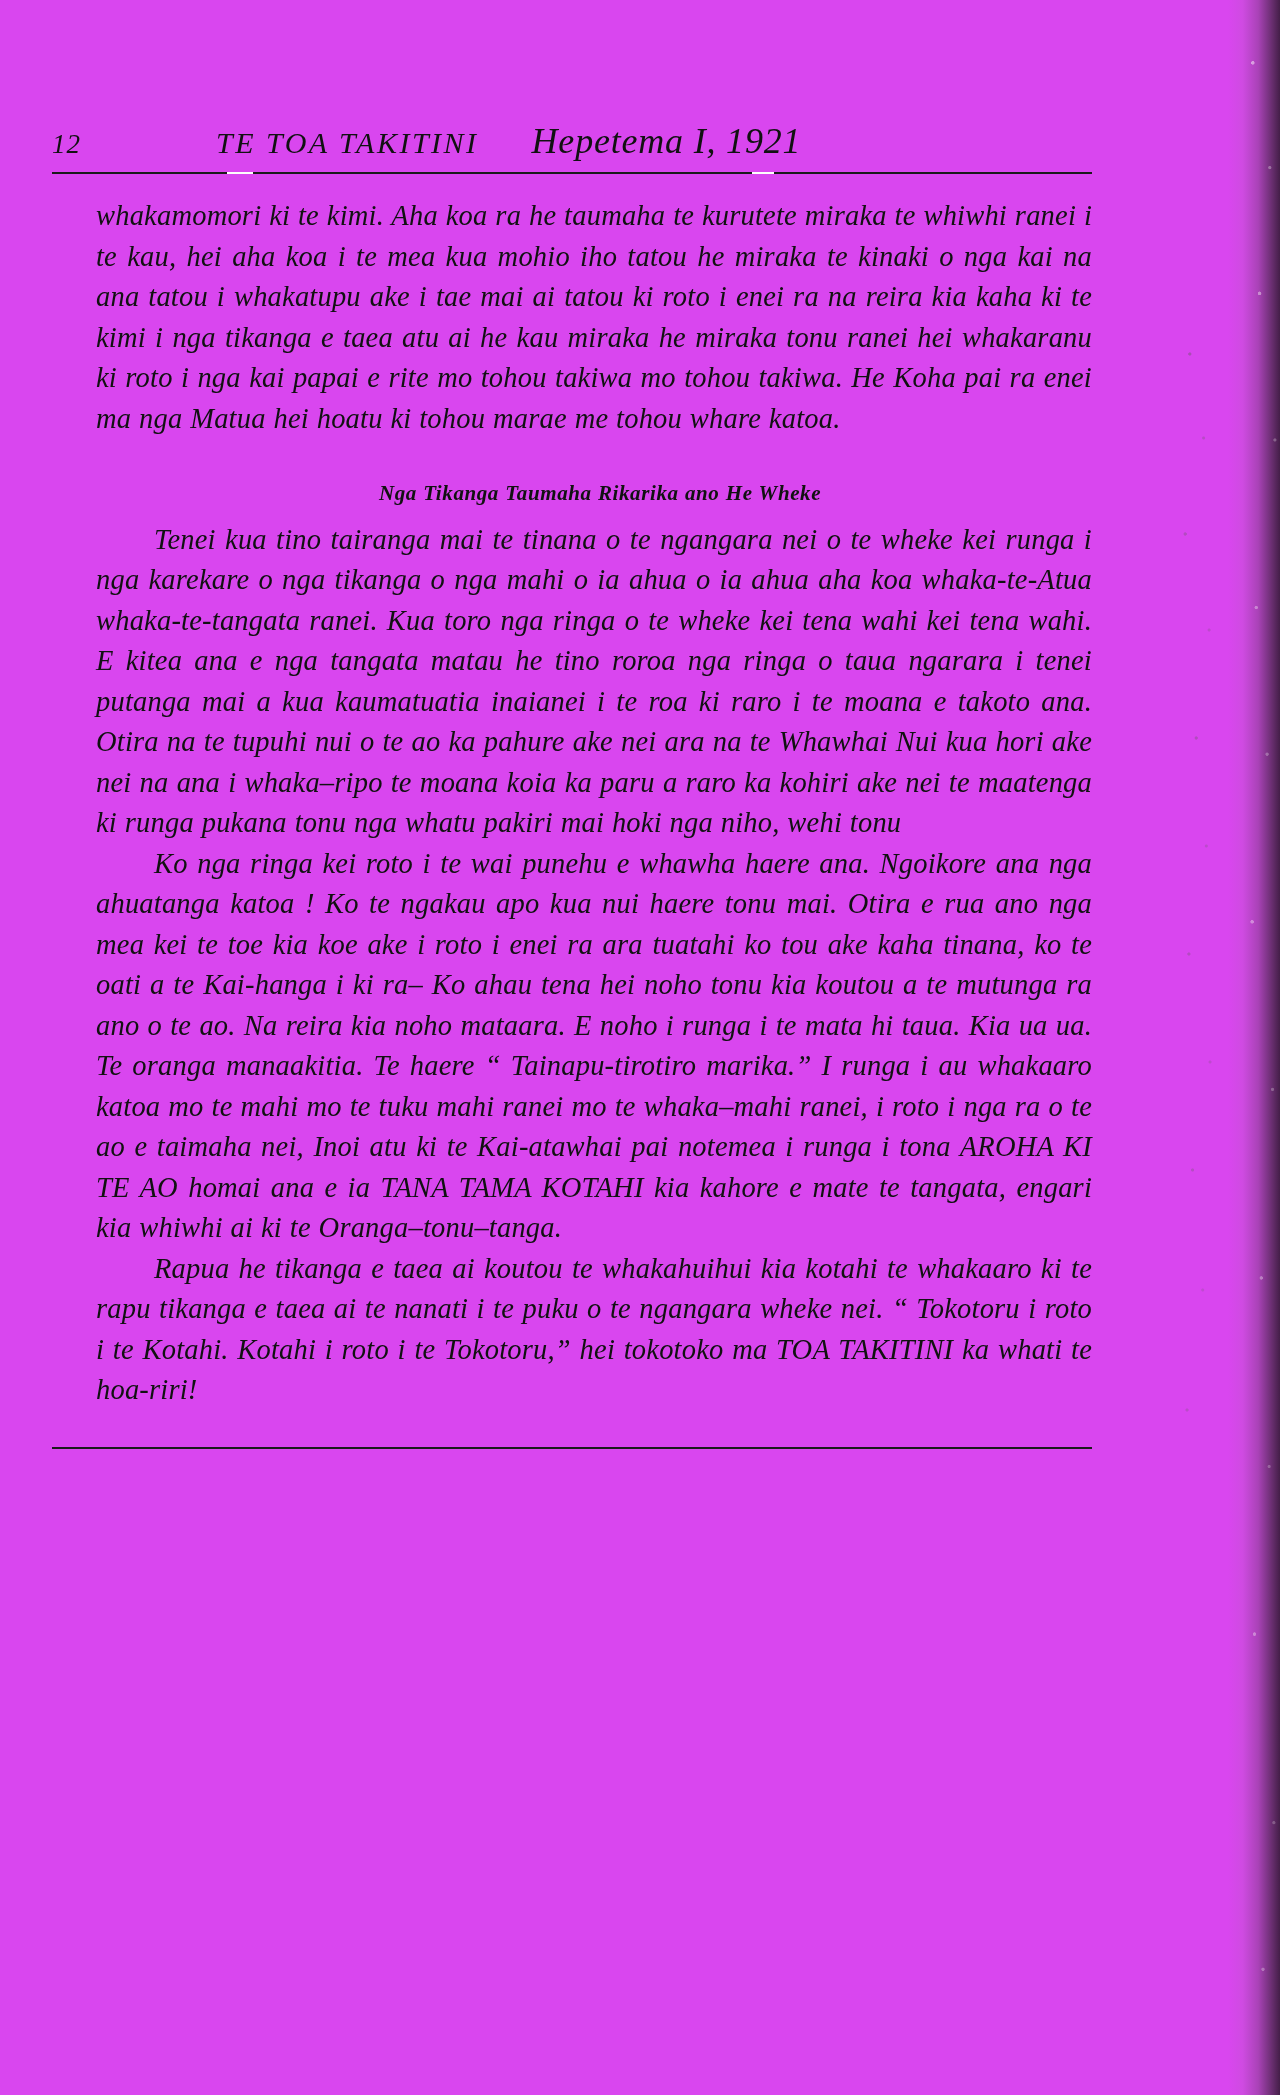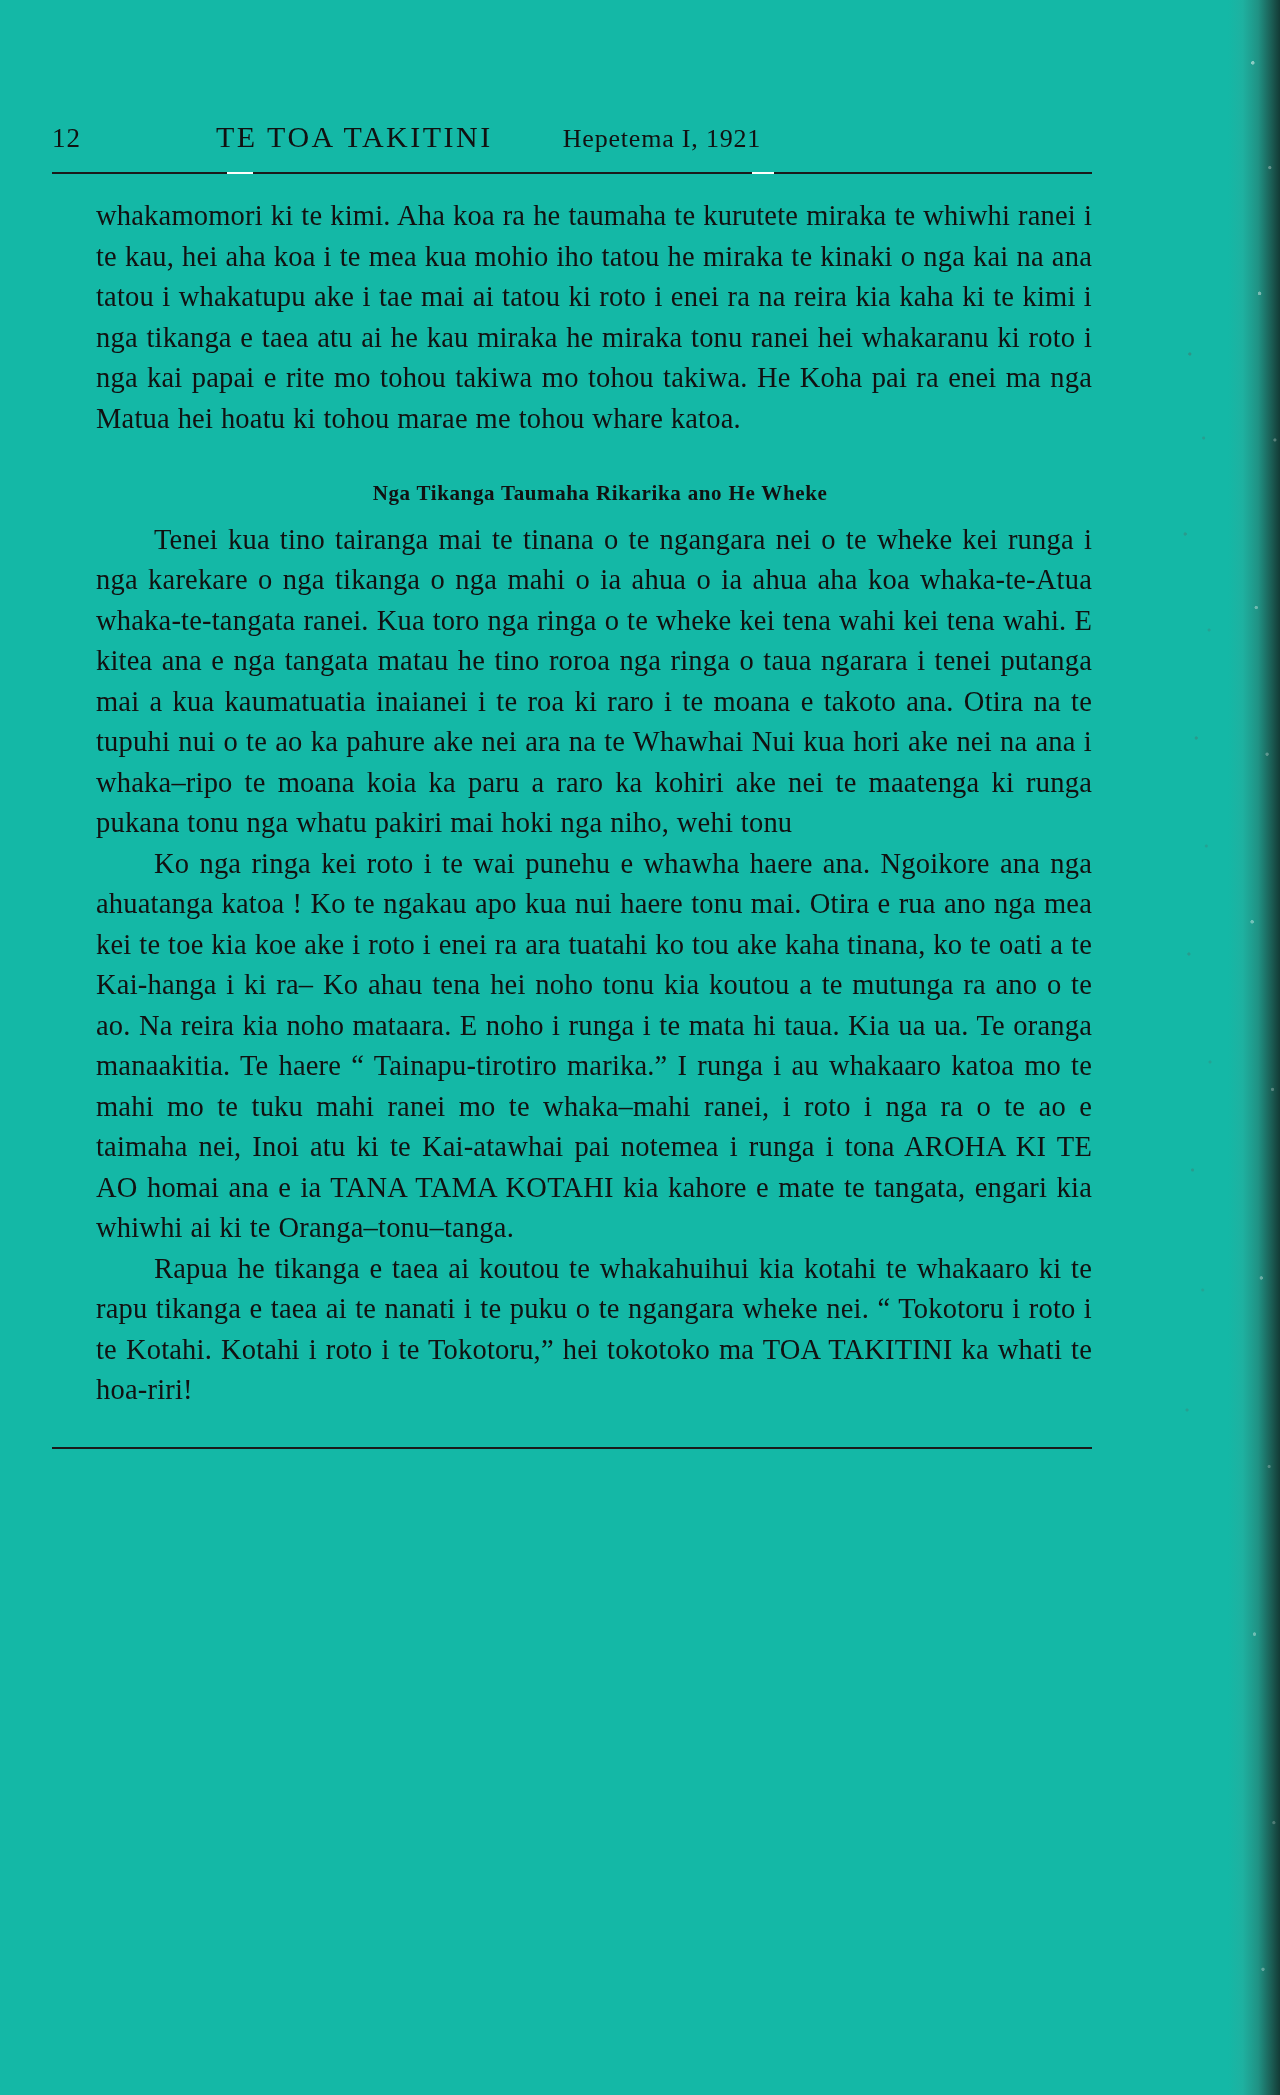--- a/index.html
+++ b/index.html
@@ -13,21 +13,22 @@
     position: relative;
     font-family: "Liberation Serif", serif;
     color: #111111;
     overflow: hidden;
   }
 
   
   .page {
     position: absolute;
     inset: 0;
-    background: #14b8a6;
+    background: #d946ef;
+    font-style: italic;
   }
 
   
   .scan-edge {
     position: absolute;
     top: 0;
     right: 0;
     width: 52px;
     height: 100%;
     background:
@@ -97,22 +98,22 @@
     font-size: 27px;
     letter-spacing: 1px;
   }
   .rh-title {
     flex: 0 0 auto;
     margin-left: 104px;
     letter-spacing: 2.5px;
     font-size: 30px;
   }
   .rh-date {
-    margin-left: 70px;
-    font-size: 26px;
+    margin-left: 53px;
+    font-size: 36px;
     letter-spacing: 0.8px;
   }
 
   .rule-top {
     margin-top: 10px;
     border-top: 2px solid #1a1a1a;
     width: 100%;
     position: relative;
   }
   

